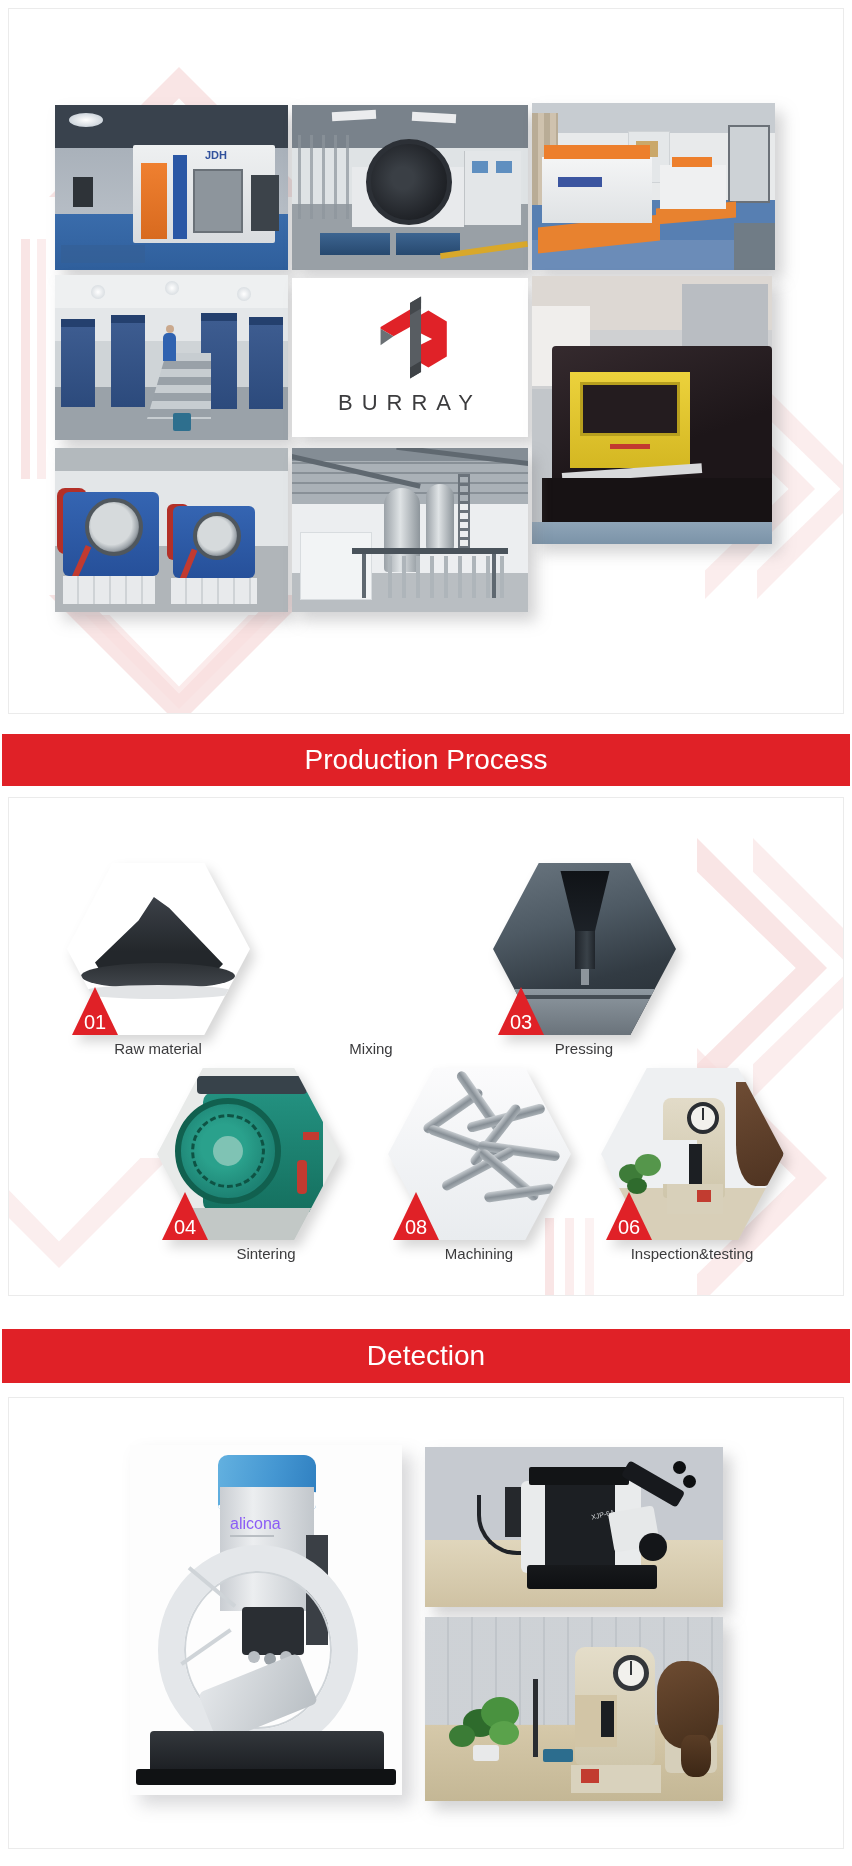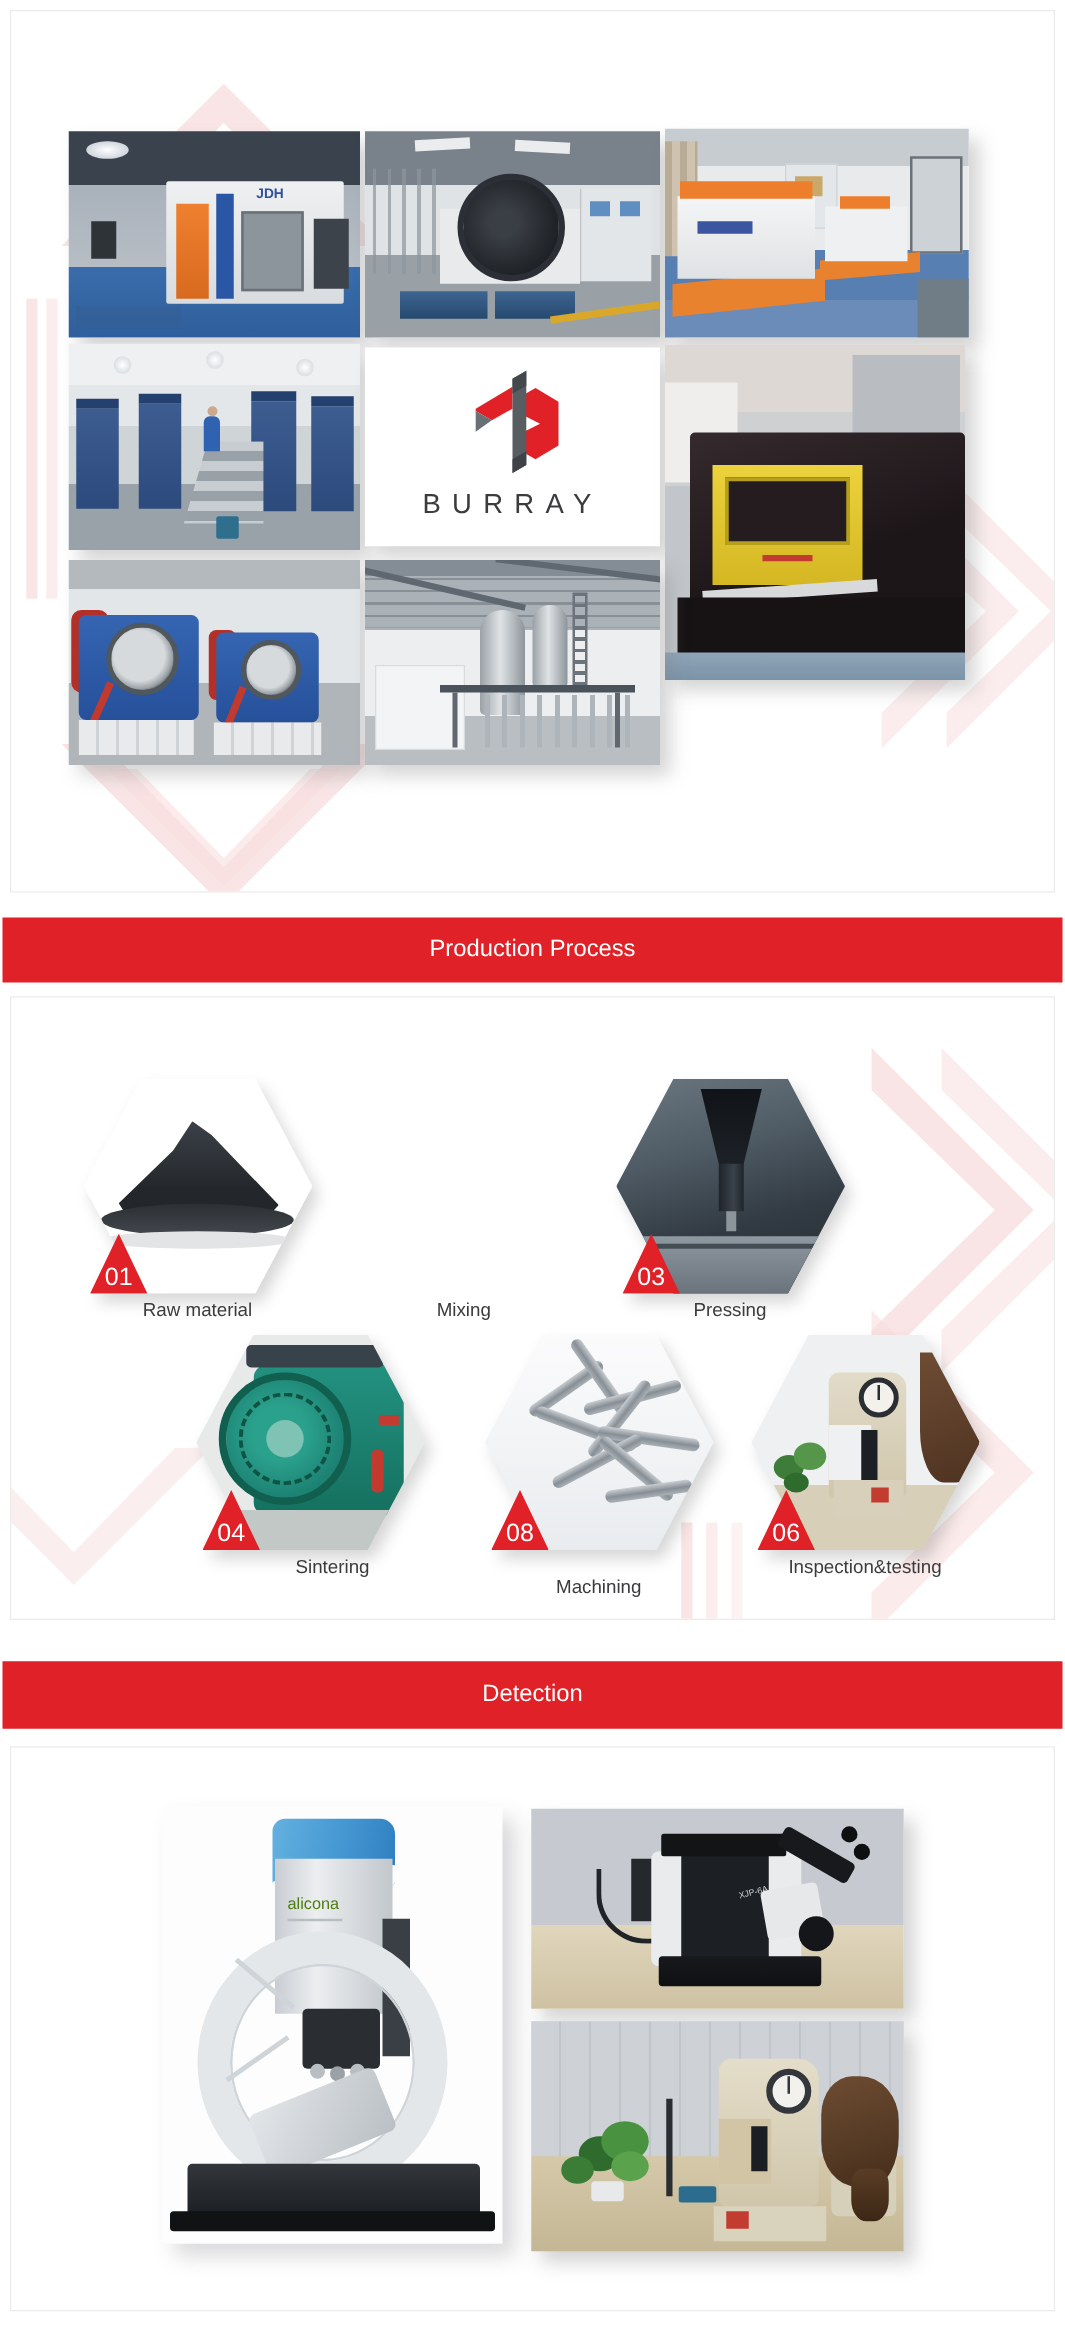--- a/index.html
+++ b/index.html
@@ -3,21 +3,21 @@
 <meta charset="utf-8">
 <style>
   html,body{margin:0;padding:0;background:#ffffff;}
   .page{position:relative;width:852px;height:1866px;background:#ffffff;overflow:hidden;
         font-family:"Liberation Sans", sans-serif;}
   .card{position:absolute;background:#ffffff;border:1px solid #ebebeb;overflow:hidden;}
   .abs{position:absolute;}
   .ph{position:absolute;overflow:hidden;z-index:2;background:#dde0e3;
       box-shadow:8px 9px 14px rgba(128,128,133,.35);}
   .secbanner{position:absolute;left:2px;width:848px;background:#e02127;color:#fff;
-      display:flex;align-items:center;justify-content:center;font-size:19px;z-index:3;}
+      display:flex;align-items:center;justify-content:center;font-size:28px;z-index:3;}
   
   .chev,.chevd,.chevr,.stripe{position:absolute;z-index:0;background:#f8dede;opacity:.8;}
   .chev {clip-path:polygon(0 100%,50% 0,100% 100%,87% 100%,50% 24%,13% 100%);}
   .chevd{clip-path:polygon(0 100%,50% 0,100% 100%,87% 100%,50% 24%,13% 100%);transform:rotate(180deg);}
   .chevr{clip-path:polygon(0 0,100% 50%,0 100%,0 87%,76% 50%,0 13%);}
   
   .hexw{position:absolute;width:183px;height:172px;z-index:2;
         filter:drop-shadow(5px 7px 6px rgba(0,0,0,.16));}
   .hex{position:absolute;left:0;top:0;width:183px;height:172px;overflow:hidden;background:#fff;
        clip-path:polygon(0 50%,25% 0,75% 0,100% 50%,75% 100%,25% 100%);}
@@ -240,36 +240,36 @@
       </div>
       <div class="badge">
           <span>06</span>
         </div>
     </div>
 
     <div class="hexlabel" style="left:49px;top:242px;">Raw material</div>
     <div class="hexlabel" style="left:262px;top:242px;">Mixing</div>
     <div class="hexlabel" style="left:475px;top:242px;">Pressing</div>
     <div class="hexlabel" style="left:157px;top:447px;">Sintering</div>
-    <div class="hexlabel" style="left:370px;top:463px;text-align:center;">Machining</div>
+    <div class="hexlabel" style="left:370px;top:447px;text-align:center;">Machining</div>
     <div class="hexlabel" style="left:583px;top:447px;">Inspection&amp;testing</div>
   </div>
 
   <div class="secbanner" style="top:1329px;height:54px;">
     <span>Detection</span>
   </div>
 
   <div class="card" style="left:8px;top:1397px;width:834px;height:450px;">
 
     <div class="ph" style="left:121px;top:47px;width:272px;height:350px;background:#fdfdfd;box-shadow:10px 10px 16px rgba(130,130,135,.3);">
       <div class="abs" style="left:88px;top:10px;width:98px;height:54px;background:linear-gradient(100deg,#63b1e0 0%,#4597d2 55%,#2f7fc0 100%);border-radius:10px 12px 4px 4px;overflow:hidden;">
         <div class="abs" style="left:-8px;top:38px;width:120px;height:26px;background:#fdfdfd;border-radius:50%;transform:rotate(-7deg);"></div>
       </div>
       <div class="abs" style="left:90px;top:42px;width:94px;height:124px;background:linear-gradient(90deg,#c9cdd2,#eceef0 35%,#c2c7cc);"></div>
-      <div class="abs" style="left:100px;top:70px;font-size:13px;color:#4d7c0f;">alicona</div>
+      <div class="abs" style="left:100px;top:70px;font-size:16px;color:#8b5cf6;">alicona</div>
       <div class="abs" style="left:100px;top:90px;width:44px;height:2px;background:#b9bec3;"></div>
       <div class="abs" style="left:176px;top:90px;width:22px;height:110px;background:#3a3f45;"></div>
       <div class="abs" style="left:28px;top:100px;width:200px;height:210px;border-radius:50%;border:26px solid #e4e7ea;box-sizing:border-box;box-shadow:inset 0 0 0 2px #cfd4d8;"></div>
       <div class="abs" style="left:52px;top:140px;width:60px;height:4px;background:#cfd4d8;transform:rotate(40deg);"></div>
       <div class="abs" style="left:46px;top:200px;width:60px;height:4px;background:#cfd4d8;transform:rotate(-35deg);"></div>
       <div class="abs" style="left:112px;top:162px;width:62px;height:48px;background:#2a2e33;border-radius:4px;"></div>
       <div class="abs" style="left:118px;top:206px;width:12px;height:12px;border-radius:50%;background:#b9bec3;"></div>
       <div class="abs" style="left:134px;top:208px;width:12px;height:12px;border-radius:50%;background:#9aa1a7;"></div>
       <div class="abs" style="left:150px;top:206px;width:12px;height:12px;border-radius:50%;background:#b9bec3;"></div>
       <div class="abs" style="left:74px;top:226px;width:108px;height:54px;background:linear-gradient(135deg,#e3e6e9,#b9bfc4);border-radius:6px;transform:rotate(-22deg);"></div>

